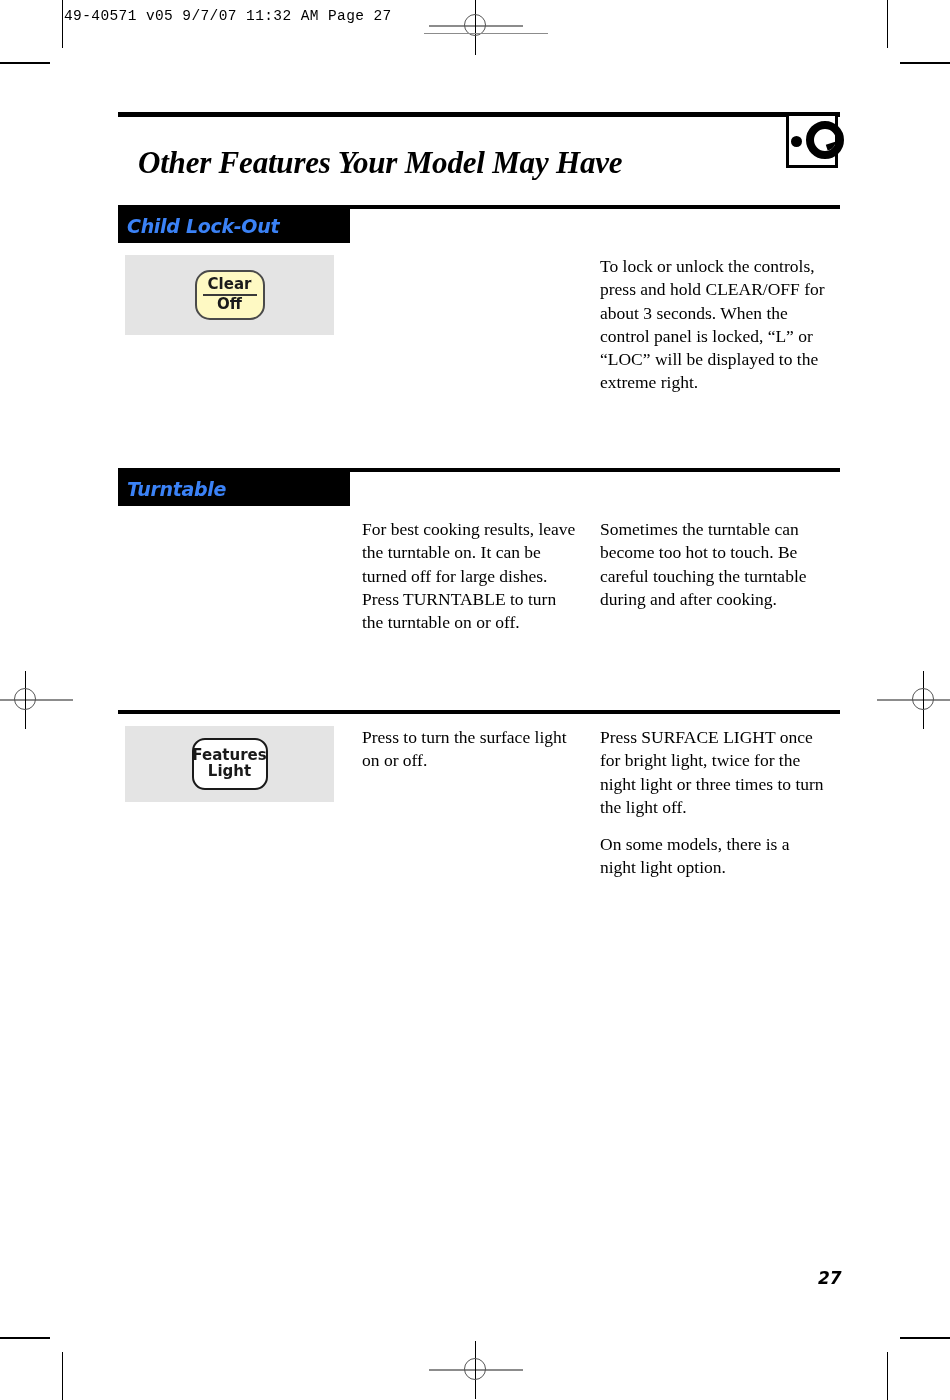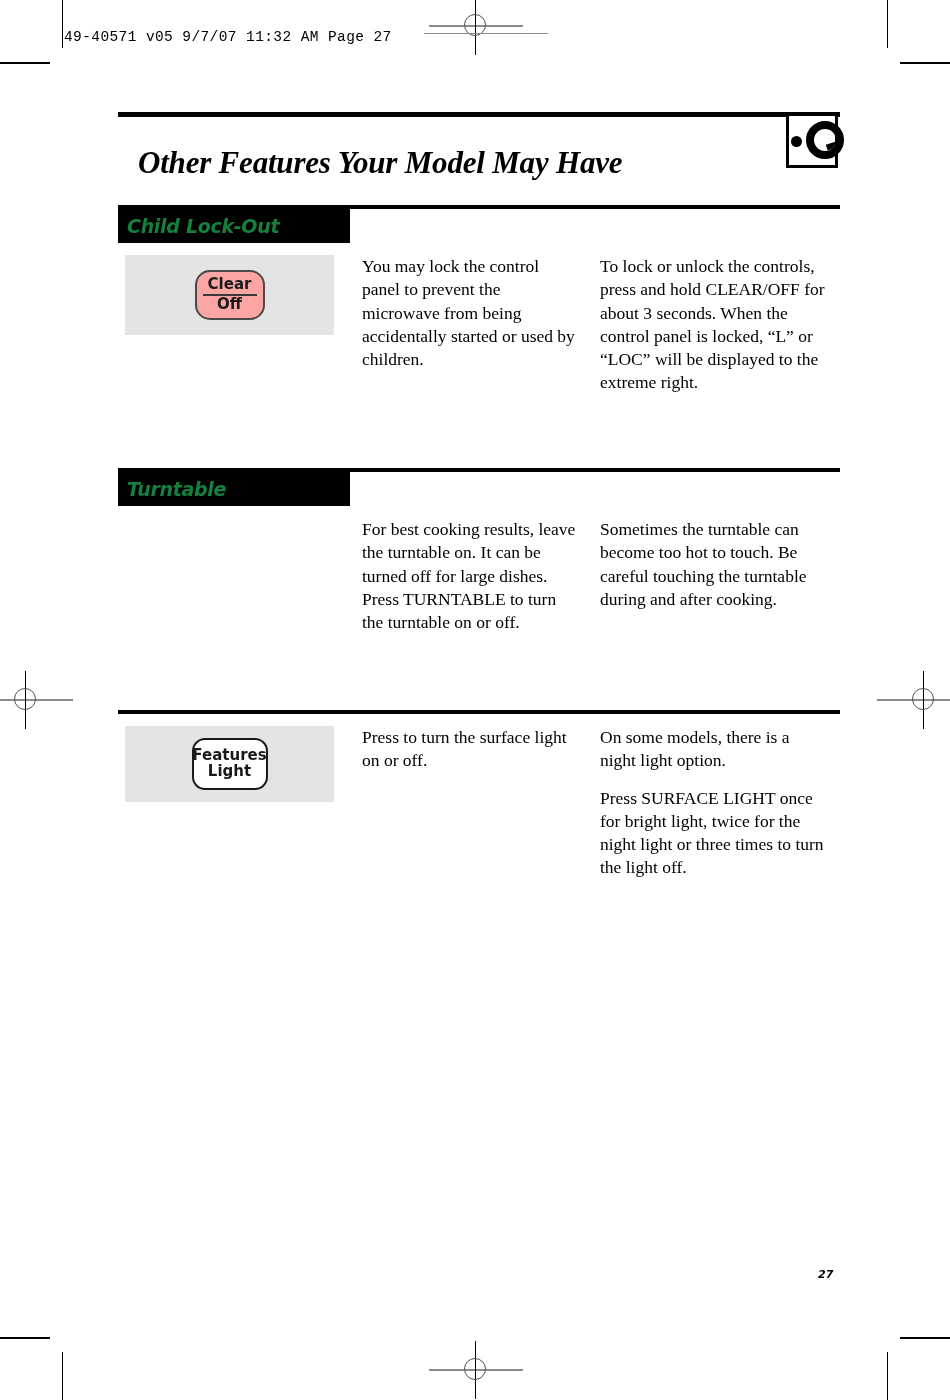--- a/index.html
+++ b/index.html
@@ -55,21 +55,20 @@
 
   
   .slug {
     position: absolute;
     left: 64px;
     top: 8px;
     font-family: "Liberation Mono", monospace;
     font-size: 14.5px;
     letter-spacing: 0.4px;
     white-space: nowrap;
-    margin-top: 21px;
   }
   .slug-rule {
     position: absolute;
     left: 424px;
     top: 33px;
     width: 124px;
     height: 1px;
     background: #8c8c8c;
   }
   .slug-divider {
@@ -170,21 +169,21 @@
     background: #000;
   }
   .section-bar {
     width: 232px;
     height: 34px;
     background: #000;
     display: flex;
     align-items: center;
   }
   .section-bar-label {
-    color: #15803d;
+    color: #3b82f6;
     font-family: "DejaVu Sans", sans-serif;
     font-size: 19px;
     font-weight: 700;
     font-style: italic;
     letter-spacing: -0.3px;
     padding-left: 9px;
   }
 
   .section-body {
     position: relative;
@@ -215,21 +214,21 @@
     justify-content: center;
     font-family: "DejaVu Sans", sans-serif;
     font-weight: 700;
     color: #1a1a1a;
     line-height: 1.04;
   }
   .btn-clear {
     width: 66px;
     height: 46px;
     border-color: #4a4a4a;
-    background: #fca5a5;
+    background: #fef9c3;
     border-radius: 15px;
   }
   .btn-clear .l1 { font-size: 15px; }
   .btn-clear .divider {
     width: 54px;
     height: 2px;
     background: #3a3a3a;
     margin: 1px 0 1px 0;
   }
   .btn-clear .l2 { font-size: 15px; }
@@ -261,21 +260,21 @@
   .col-right { left: 482px; width: 228px; }
   .col p { margin: 0 0 14px 0; }
   .col p:last-child { margin-bottom: 0; }
   .b { font-weight: 400; margin-top: 42px; }
 
   .page-number {
     position: absolute;
     left: 818px;
     top: 1268px;
     font-family: "DejaVu Sans", sans-serif;
-    font-size: 11px;
+    font-size: 17px;
     font-weight: 700;
     font-style: italic;
   }
 </style>
 </head>
 <body>
 
 <div class="page">
 
   <div class="mark-line" style="left:62px; top:0; width:1px; height:48px;"></div>
@@ -328,23 +327,20 @@
       <span class="section-bar-label">Child Lock-Out</span>
     </div>
     <div class="section-body" style="height:185px;">
       <div class="panel panel-clear">
         <div class="btn btn-clear">
           <span class="l1">Clear</span>
           <span class="divider"></span>
           <span class="l2">Off</span>
         </div>
       </div>
-      <div class="col col-left">
-          <p><span>You may lock the control panel to prevent the microwave from being accidentally started or used by children.</span></p>
-        </div>
       <div class="col col-right">
           <p><span>To lock or unlock the controls, press and hold CLEAR/OFF for about 3 seconds. When the control panel is locked, “L” or “LOC” will be displayed to the extreme right.</span></p>
         </div>
     </div>
   </div>
 
   <div class="section" style="top:468px;">
     <div class="section-rule"></div>
     <div class="section-bar">
       <span class="section-bar-label">Turntable</span>
@@ -365,21 +361,21 @@
       <div class="panel panel-surf">
         <div class="btn btn-surf">
           <span class="l1">Features</span>
           <span class="l2">Light</span>
         </div>
       </div>
       <div class="col col-left">
           <p><span>Press to turn the surface light on or off.</span></p>
         </div>
       <div class="col col-right">
+          <p><span>Press SURFACE LIGHT </span><span class="b">once</span><span> for bright light, </span><span class="b">twice</span><span> for the night light or </span><span class="b">three</span><span> times to turn the light off.</span></p>
           <p><span>On some models, there is a night light option.</span></p>
-          <p><span>Press SURFACE LIGHT </span><span class="b">once</span><span> for bright light, </span><span class="b">twice</span><span> for the night light or </span><span class="b">three</span><span> times to turn the light off.</span></p>
         </div>
     </div>
   </div>
 
   <div class="page-number">27</div>
 
 </div>
 
 </body></html>

